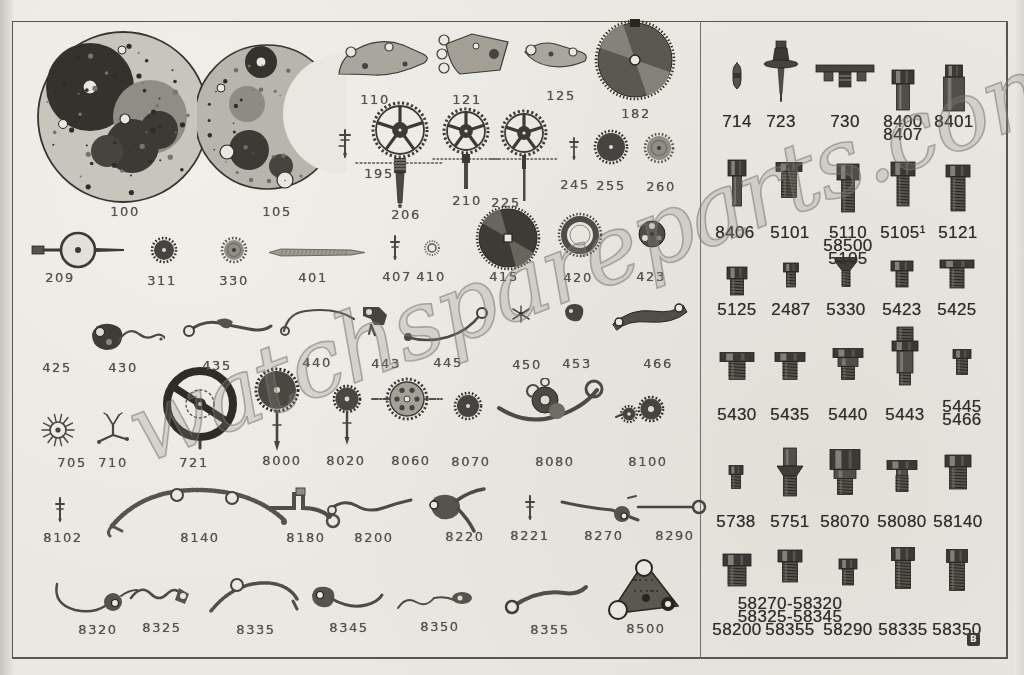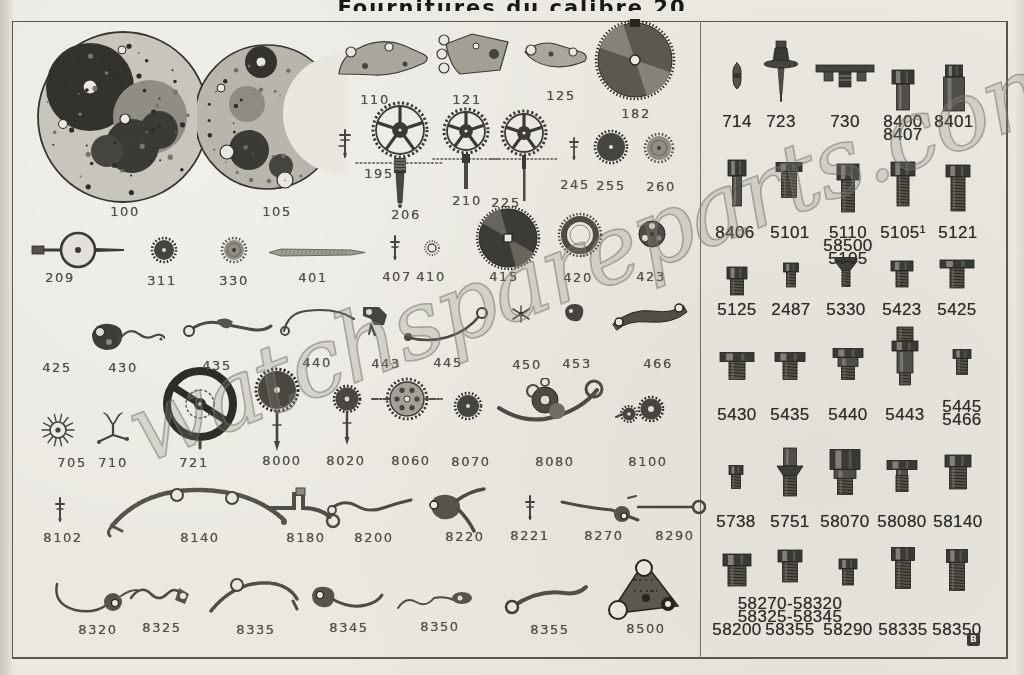--- a/index.html
+++ b/index.html
@@ -32,23 +32,20 @@
   .pagemark{position:absolute;left:967px;top:633px;width:13px;height:13px;background:#3b3a36;
             color:#e9e7e0;font-size:9px;font-weight:bold;text-align:center;line-height:13px;
             border-radius:2px;z-index:3;}
 </style>
 </head>
 <body>
 
 <div class="page">
   <div class="edge-left"></div>
   <div class="edge-right"></div>
-  <div class="title-clip">
-    <span>Fournitures du calibre 20</span>
-  </div>
   <div class="frame"></div>
   <div class="divider"></div>
   <div class="panel lp" id="left-panel">
       <div class="part">
         <div class="glyph" style="left: 123px; top: 119px;"><svg width="180" height="180" viewBox="0 0 180 180" xmlns="http://www.w3.org/2000/svg">
             <circle cx="90" cy="90" r="85" fill="#c7c5bc" stroke="#35342f" stroke-width="1.8"></circle>
             <circle cx="57" cy="60" r="44" fill="#33322d" stroke="none" stroke-width="0"></circle>
             <circle cx="117" cy="90" r="37" fill="#8f8d84" stroke="none" stroke-width="0"></circle>
             <circle cx="99" cy="119" r="27" fill="#3b3a35" stroke="none" stroke-width="0"></circle>
             <circle cx="126" cy="103" r="19" fill="#3b3a35" stroke="none" stroke-width="0"></circle>

